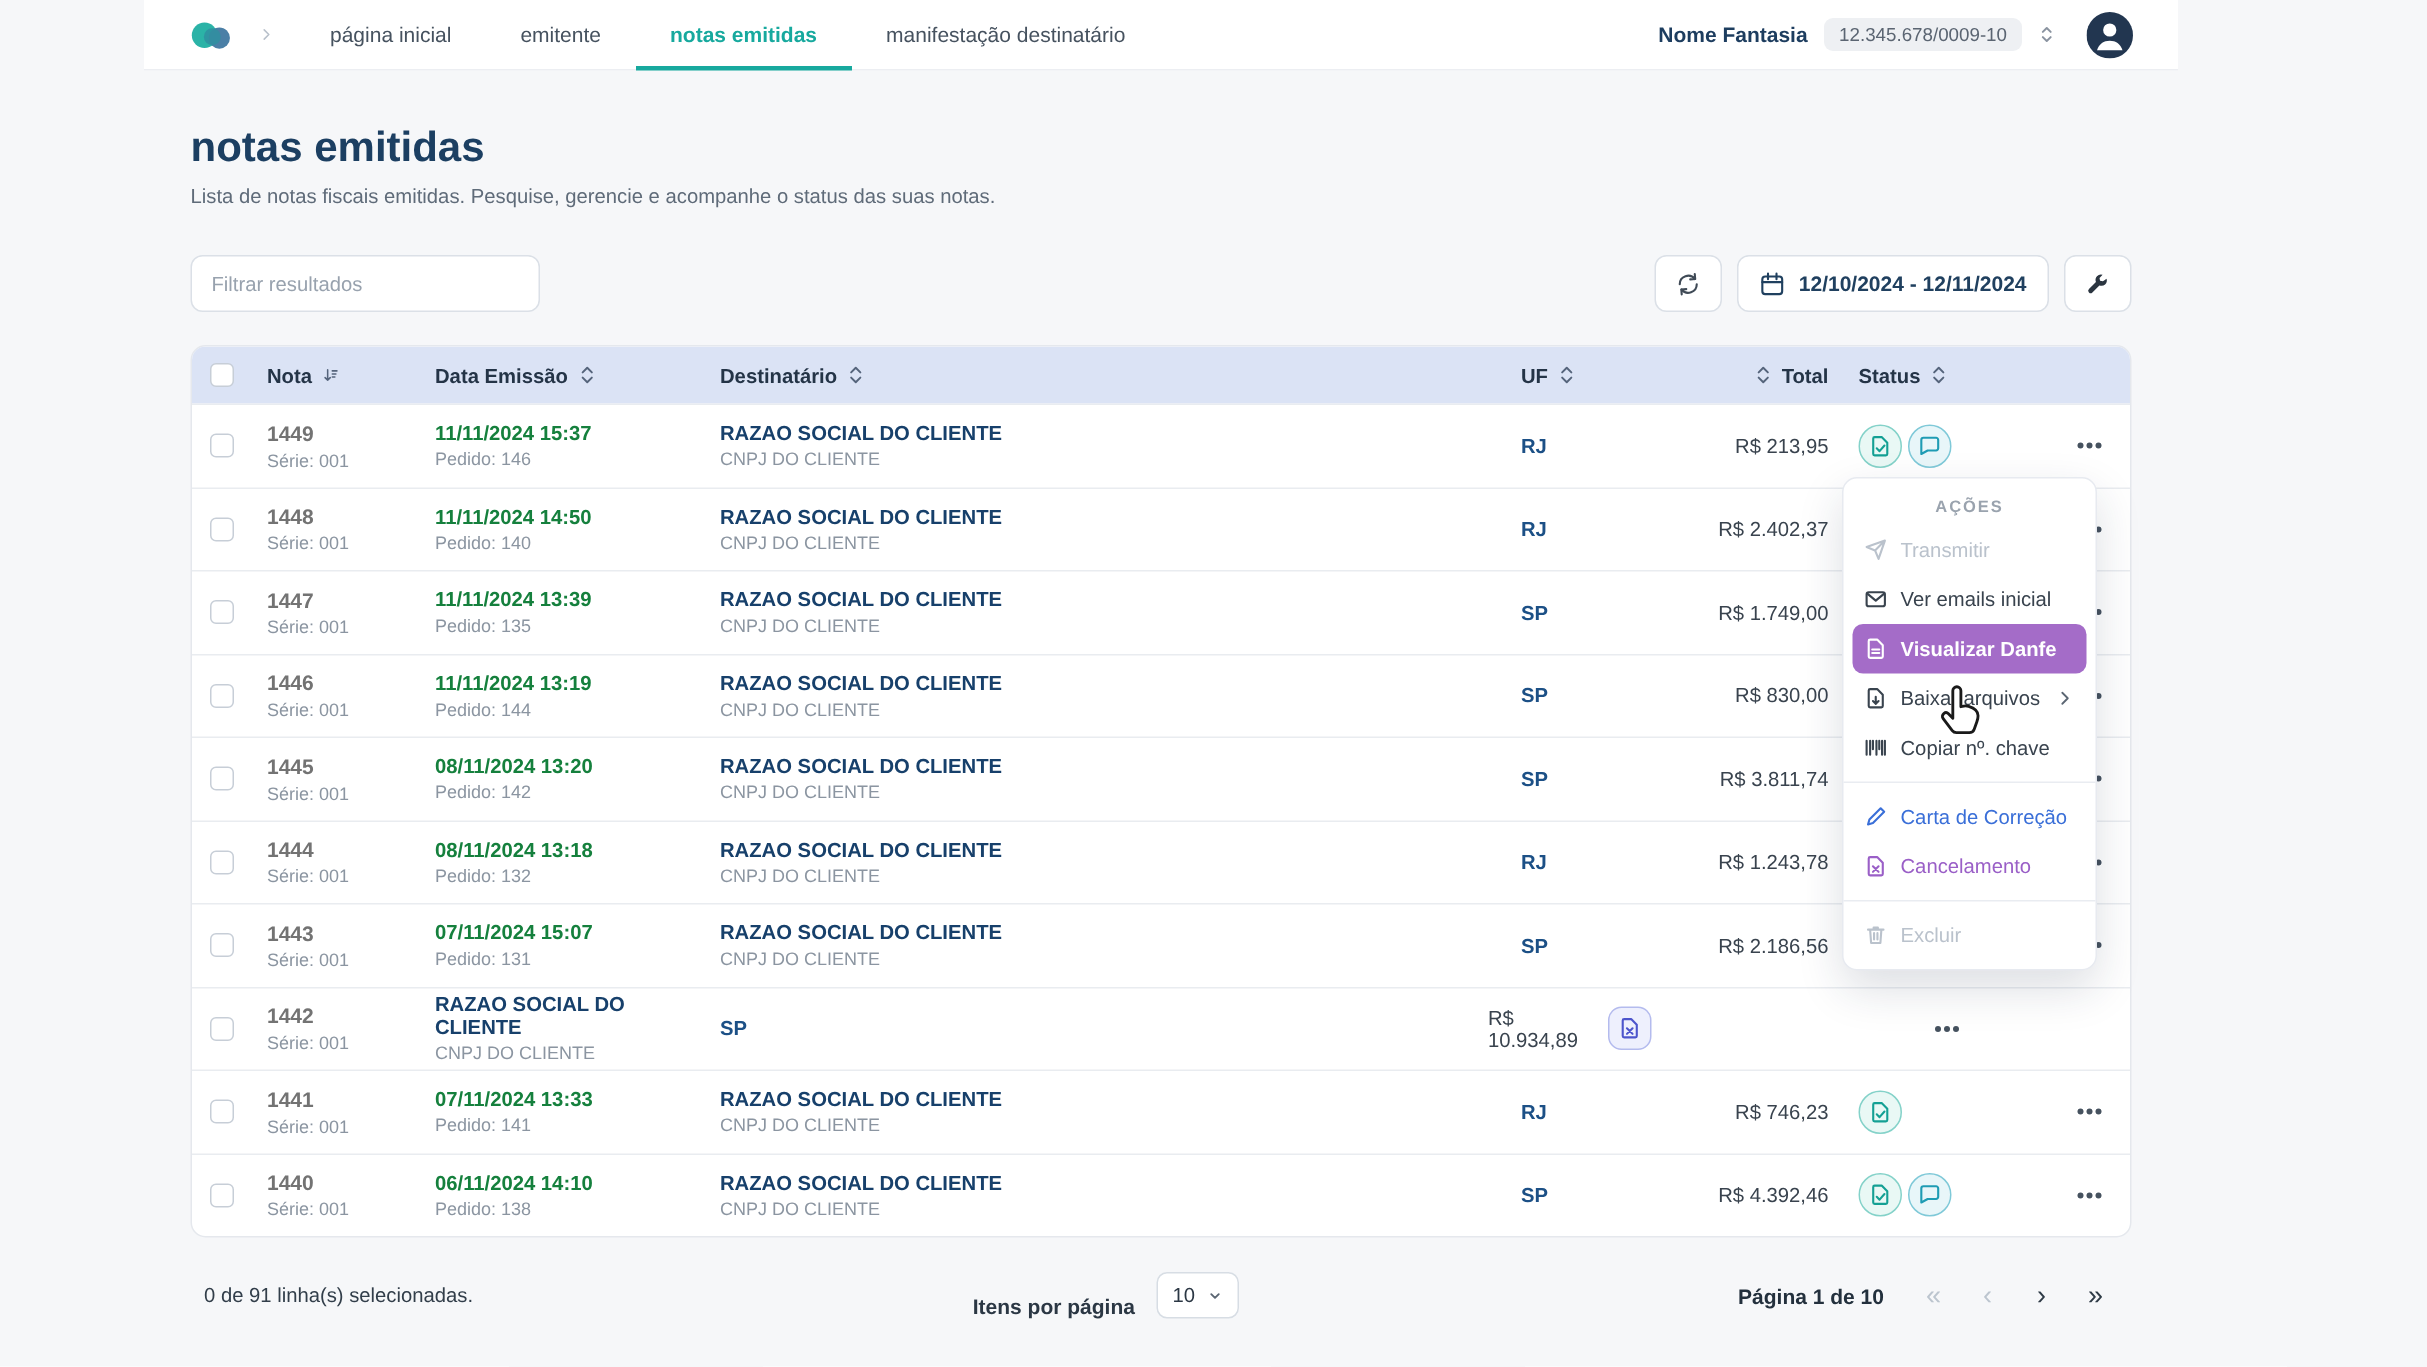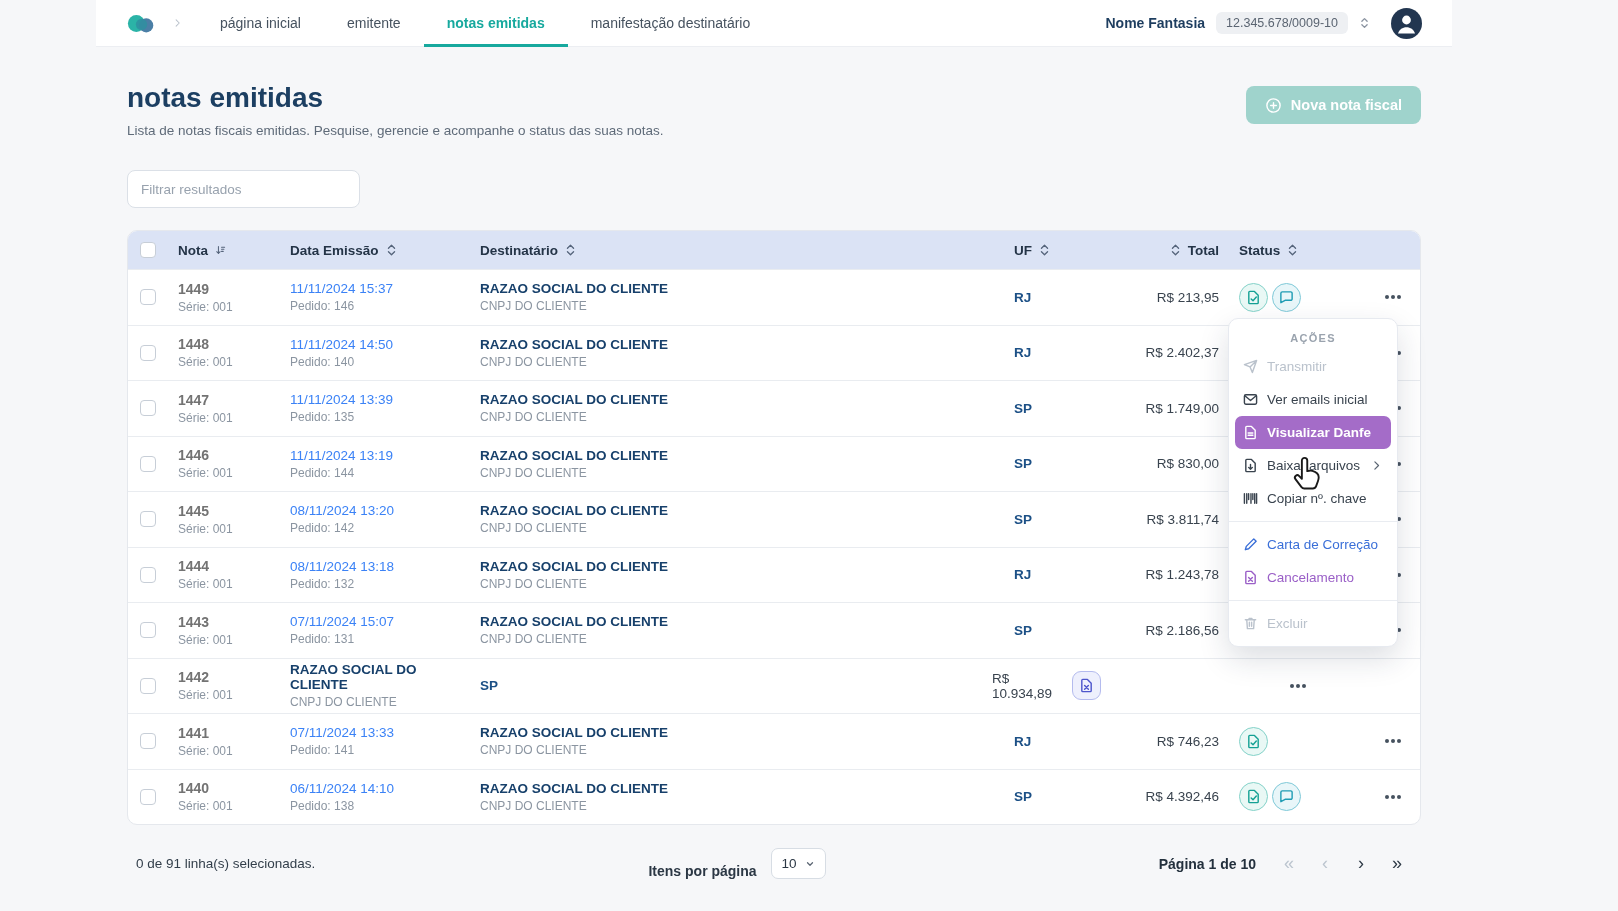--- a/index.html
+++ b/index.html
@@ -47,21 +47,21 @@
   .table-card { margin-top:22px; background:#fff; border:1px solid #e5e8ed; border-radius:10px; overflow:hidden; }
   .grid-cols { display:grid; grid-template-columns:40px 112px 190px 1fr 58px 167px 137px 54px; }
   .thead { background:#dbe3f5; height:38px; align-items:center; }
   .th { display:flex; align-items:center; gap:7px; padding:0 10px; font-size:13.5px; font-weight:700; color:#243447; cursor:pointer; }
   .th .sort { display:flex; color:#55647b; }
   .th .sort svg { width:11px; height:14px; }
   .th.icon-first { flex-direction:row-reverse; justify-content:flex-start; }
   .th-check, .td-check { display:flex; align-items:center; justify-content:center; }
   .tr { height:55.5px; border-top:1px solid #e9ecf0; align-items:center; }
   .td { padding:0 10px; font-size:13.5px; color:#39434e; }
-  .l1 { font-size:13.5px; color:#3b82f6; }
+  .l1 { font-size:13.5px; color:#15803d;font-weight:bold; }
   .l1.bold { font-weight:700; color:#737373; font-size:14px; }
   .l2 { font-size:12px; color:#8b95a1; margin-top:3px; }
   .dest-name { font-size:13.5px; font-weight:700; color:#17406b; cursor:pointer; }
   .td-uf { font-weight:700; color:#1c5086; font-size:13.5px; }
   .td-total { display:flex; justify-content:flex-end; }
   .td-status { display:flex; align-items:center; gap:4px; }
   .status-badge { width:29px; height:29px; border-radius:50%; display:flex; align-items:center; justify-content:center; cursor:pointer; flex:none; }
   .status-badge svg { width:15px; height:15px; }
   .b-doc-check { background:#e9f8f5; border:1px solid #84d2c9; color:#14a094; }
   .b-chat { background:#e8f6f9; border:1px solid #7fc9d8; color:#1f9cb4; }
@@ -158,33 +158,44 @@
     </div>
   </div>
 
   <div class="page">
 
     <div class="header-row">
       <div>
         <h1 class="page-title">notas emitidas</h1>
         <div class="page-subtitle">Lista de notas fiscais emitidas. Pesquise, gerencie e acompanhe o status das suas notas.</div>
       </div>
-      <button class="new-btn">
-        <span class="stroke-ic" style="display:flex;color:#fff">
-          <svg viewBox="0 0 18 18">
-              <circle cx="9" cy="9" r="7"></circle>
-              <path d="M9 6v6M6 9h6"></path>
-            </svg>
-        </span>
-        <span>Nova nota fiscal</span>
-      </button>
     </div>
 
     <div class="toolbar">
       <input class="filter-input" placeholder="Filtrar resultados" style="">
+      <div class="toolbar-right">
+        <button class="tool-btn stroke-ic">
+          <svg viewBox="0 0 18 18">
+              <path d="M15 9a6 6 0 0 1-10.7 3.7M3 9a6 6 0 0 1 10.7-3.7"></path>
+              <path d="m13.6 1.8.3 3.5-3.5.3M4.4 16.2l-.3-3.5 3.5-.3"></path>
+            </svg>
+        </button>
+        <button class="tool-btn date-btn stroke-ic">
+          <svg viewBox="0 0 18 18">
+              <rect x="2" y="3.5" width="14" height="12.5" rx="2"></rect>
+              <path d="M2 7.5h14M6 1.5v4M12 1.5v4"></path>
+            </svg>
+          <span>12/10/2024 - 12/11/2024</span>
+        </button>
+        <button class="tool-btn tools-btn">
+          <svg viewBox="0 0 20 20">
+              <path fill="currentColor" d="M16.9 5.7a4.2 4.2 0 0 1-5.6 5.2l-5.5 5.5a1.9 1.9 0 0 1-2.7-2.7l5.5-5.5a4.2 4.2 0 0 1 5.2-5.6L11.4 5l.4 2.3 2.3.4 2.8-2z"></path>
+            </svg>
+        </button>
+      </div>
     </div>
 
     <div class="table-card">
       <div class="thead grid-cols">
         <div class="th-check">
             <span class="checkbox"></span>
           </div>
 
       <div class="th">
             <span>Nota</span>

